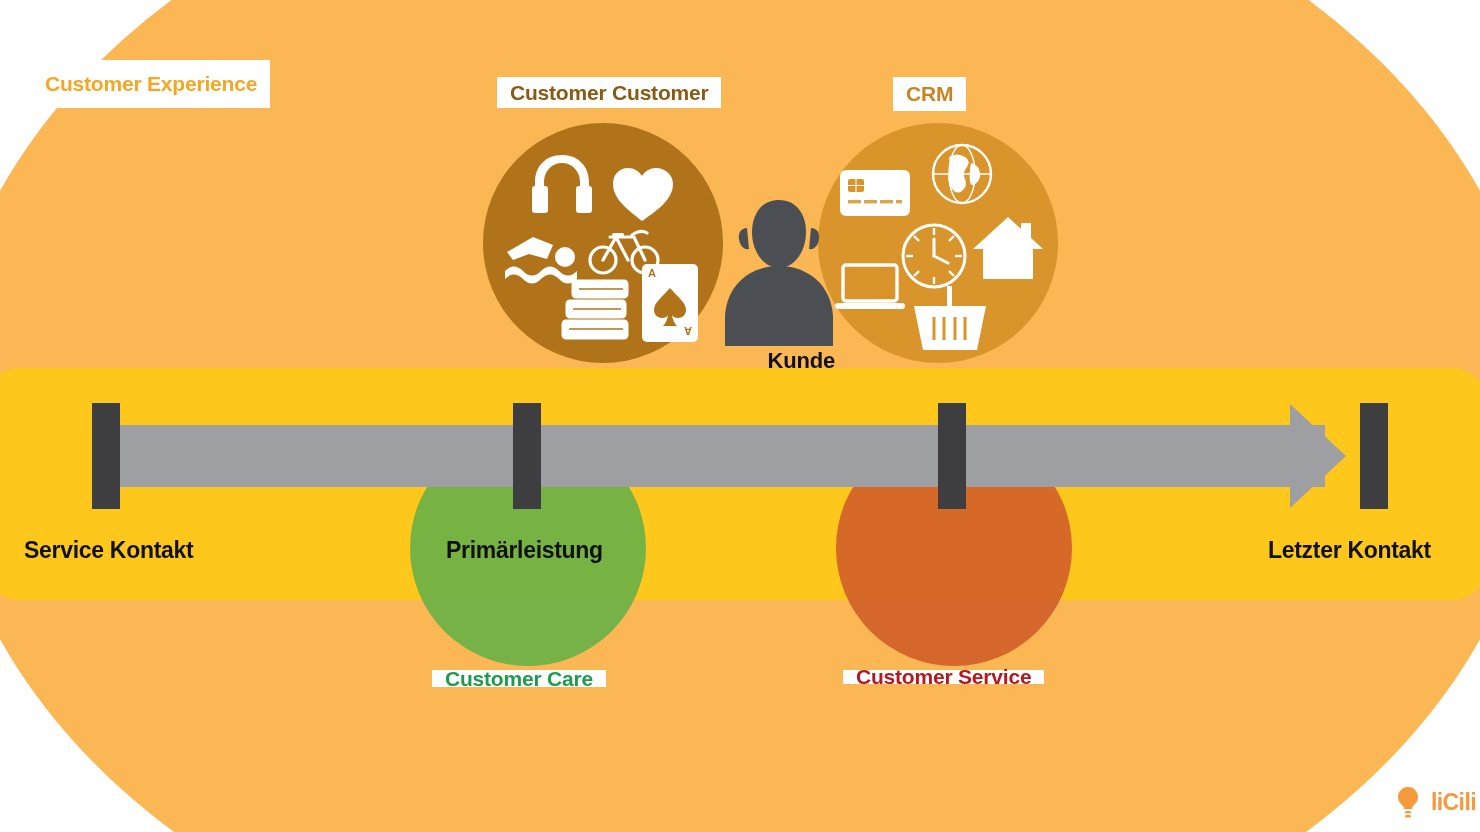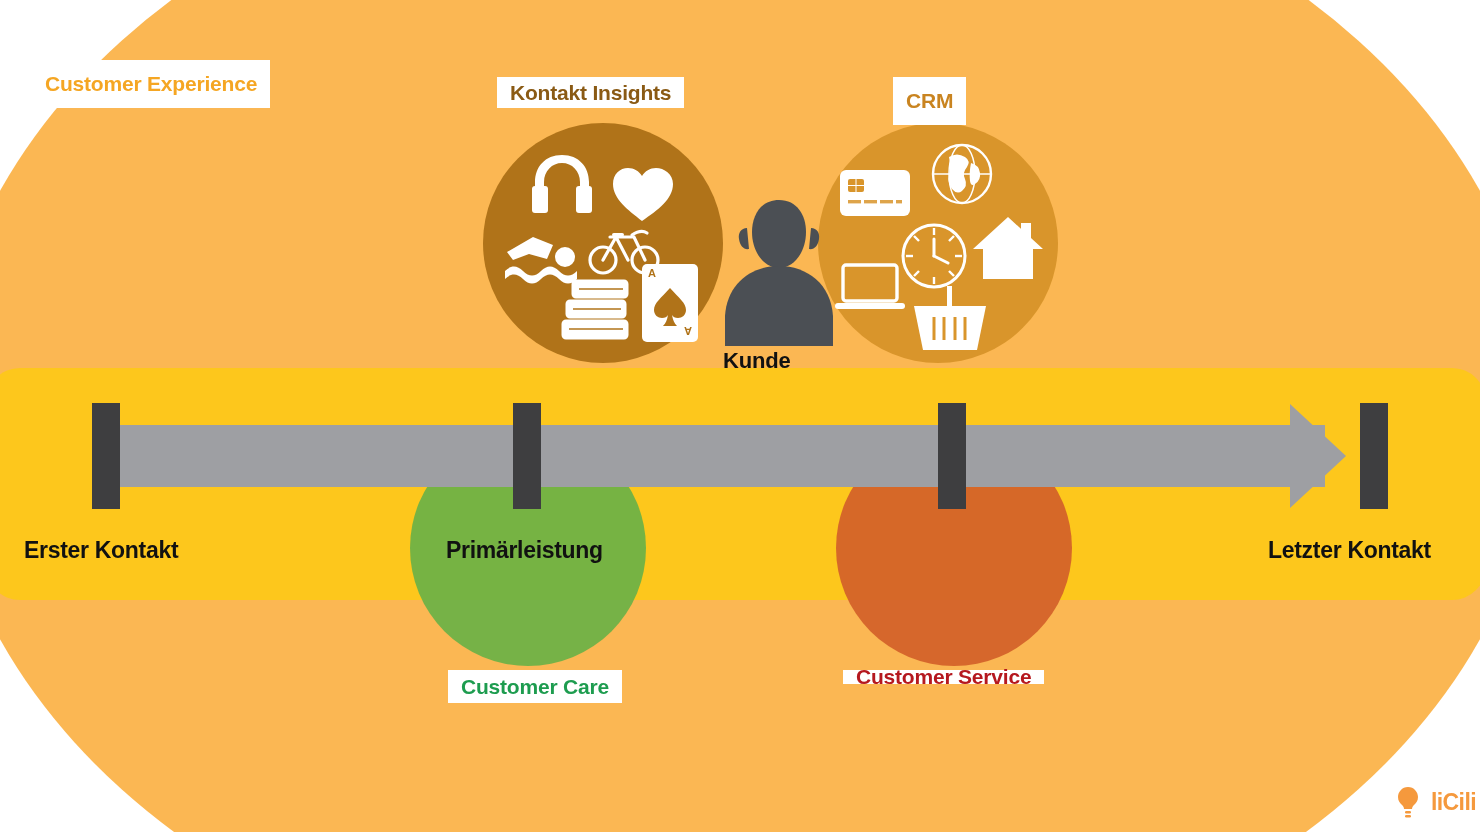--- a/index.html
+++ b/index.html
@@ -22,23 +22,23 @@
     background:#ffffff;
     font-weight:bold;
     white-space:nowrap;
     display:flex;align-items:center;
     padding:0 13px;
     letter-spacing:-0.2px;
   }
 
   .chip-ce{ left:32px; top:60px; height:48px; font-size:21px; color:#f5a623; }
   .chip-ci{ left:497px; top:77px; height:31px; font-size:21px; color:#8a5a14; }
-  .chip-crm{ left:893px; top:77px; height:48px; font-size:21px; color:#c98420; }
+  .chip-crm{ left:893px; top:77px; height:34px; font-size:21px; color:#c98420; }
   .chip-cj{ left:1190px; top:334px; height:31px; font-size:21px; color:#fdc71c; }
-  .chip-cc{ left:432px; top:670px; height:33px; font-size:21px; color:#1d9c4f;margin-left:16px; }
+  .chip-cc{ left:432px; top:670px; height:17px; font-size:21px; color:#1d9c4f; }
   .chip-cs{ left:843px; top:670px; height:14px; font-size:21px; color:#b5181f; }
 
   
   .circle-insights{
     position:absolute; left:483px; top:123px;
     width:240px;height:240px;border-radius:50%;
     background:#b07319;
   }
   .circle-crm{
     position:absolute; left:818px; top:123px;
@@ -47,21 +47,21 @@
   }
 
   
   .ico{position:absolute;display:block;}
 
   
   .person{position:absolute;left:723px;top:196px;width:112px;height:150px;}
 
   .kunde-label{
     position:absolute;left:723px;top:348px;width:112px;
-    text-align:left;font-size:22px;font-weight:bold;color:#111111;
+    text-align:right;font-size:22px;font-weight:bold;color:#111111;
     letter-spacing:-0.2px;
   }
 
   
   .band{
     position:absolute;left:-14px;top:368px;
     width:1500px;height:232px;
     background:#fdc71c;
     border-radius:34px;
   }
@@ -215,21 +215,21 @@
       <path d="M2 20 h72 l-9 44 H11 Z" fill="#fff"></path>
       <g stroke="#d9952b" stroke-width="3">
         <line x1="22" y1="31" x2="22" y2="54"></line>
         <line x1="32" y1="31" x2="32" y2="54"></line>
         <line x1="43" y1="31" x2="43" y2="54"></line>
         <line x1="53" y1="31" x2="53" y2="54"></line>
       </g>
     </svg>
   </div>
 
-  <div class="chip chip-ci">Kontakt Insights</div>
+  <div class="chip chip-ci">Customer Customer</div>
   <div class="chip chip-crm">CRM</div>
 
   <svg class="person" viewBox="0 0 112 150">
     <path d="M56 4 C38 4 29 19 29 36 c0 20 12 36 27 36 s27-16 27-36 C83 19 74 4 56 4 Z" fill="#4b4f54"></path>
     <path d="M24 32 c-6 0-9 5-8 11 1 7 5 11 10 10 z" fill="#4b4f54"></path>
     <path d="M88 32 c6 0 9 5 8 11 -1 7-5 11-10 10 z" fill="#4b4f54"></path>
     <path d="M56 70 C28 70 4 88 2 120 v30 h108 v-30 C108 88 84 70 56 70 Z" fill="#4b4f54"></path>
   </svg>
   <div class="kunde-label">Kunde</div>
 
@@ -239,21 +239,21 @@
   <div class="stage-circle circle-service"></div>
 
   <div class="arrow-shaft"></div>
   <div class="arrow-head"></div>
 
   <div class="tick" style="left:92px"></div>
   <div class="tick" style="left:513px"></div>
   <div class="tick" style="left:938px"></div>
   <div class="tick" style="left:1360px"></div>
 
-  <div class="stage-label" style="left:24px;top:537px">Erster Kontakt</div>
+  <div class="stage-label" style="left:24px;top:537px">Service Kontakt</div>
   <div class="stage-label" style="left:446px;top:537px">Primärleistung</div>
   <div class="stage-label" style="left:1268px;top:537px">Letzter Kontakt</div>
 
   <div class="chip chip-cc">Customer Care</div>
   <div class="chip chip-cs">Customer Service</div>
 
   <div class="logo">
     <svg width="24" height="32" viewBox="0 0 24 32">
       <path d="M12 1 C6 1 2 6 2 11 c0 4 2 6 4 8 1 1 2 2 2 4 h8 c0-2 1-3 2-4 2-2 4-4 4-8 C22 6 18 1 12 1 Z
                M12 6 c-3 0-5 2-5 5 0 3 2 5 5 5 s5-2 5-5 c0-3-2-5-5-5Z" fill="#f5993d"></path>

